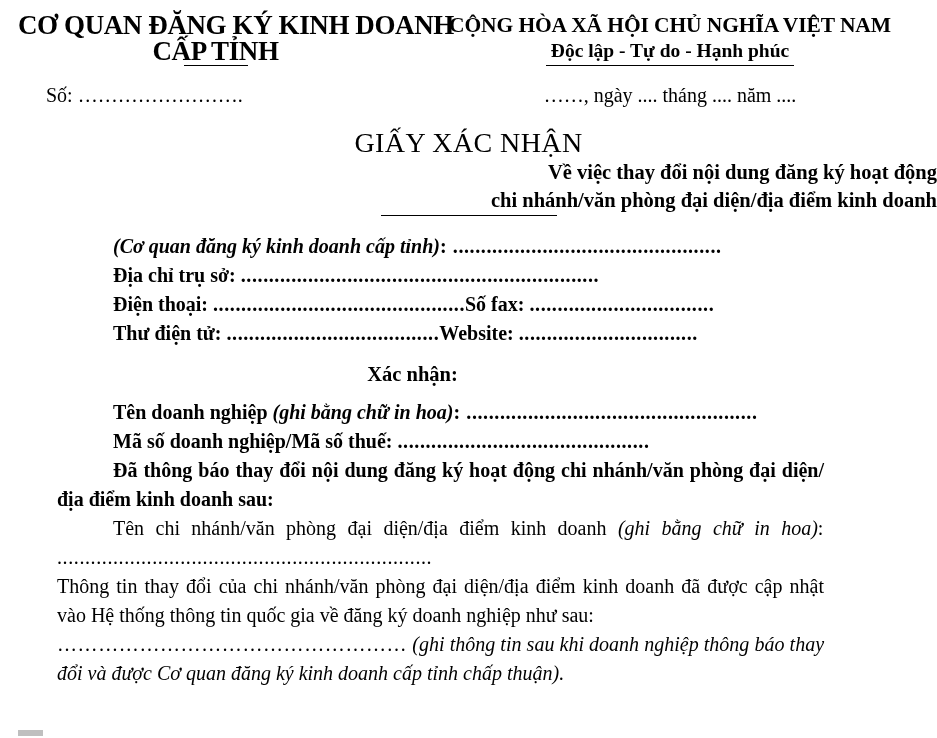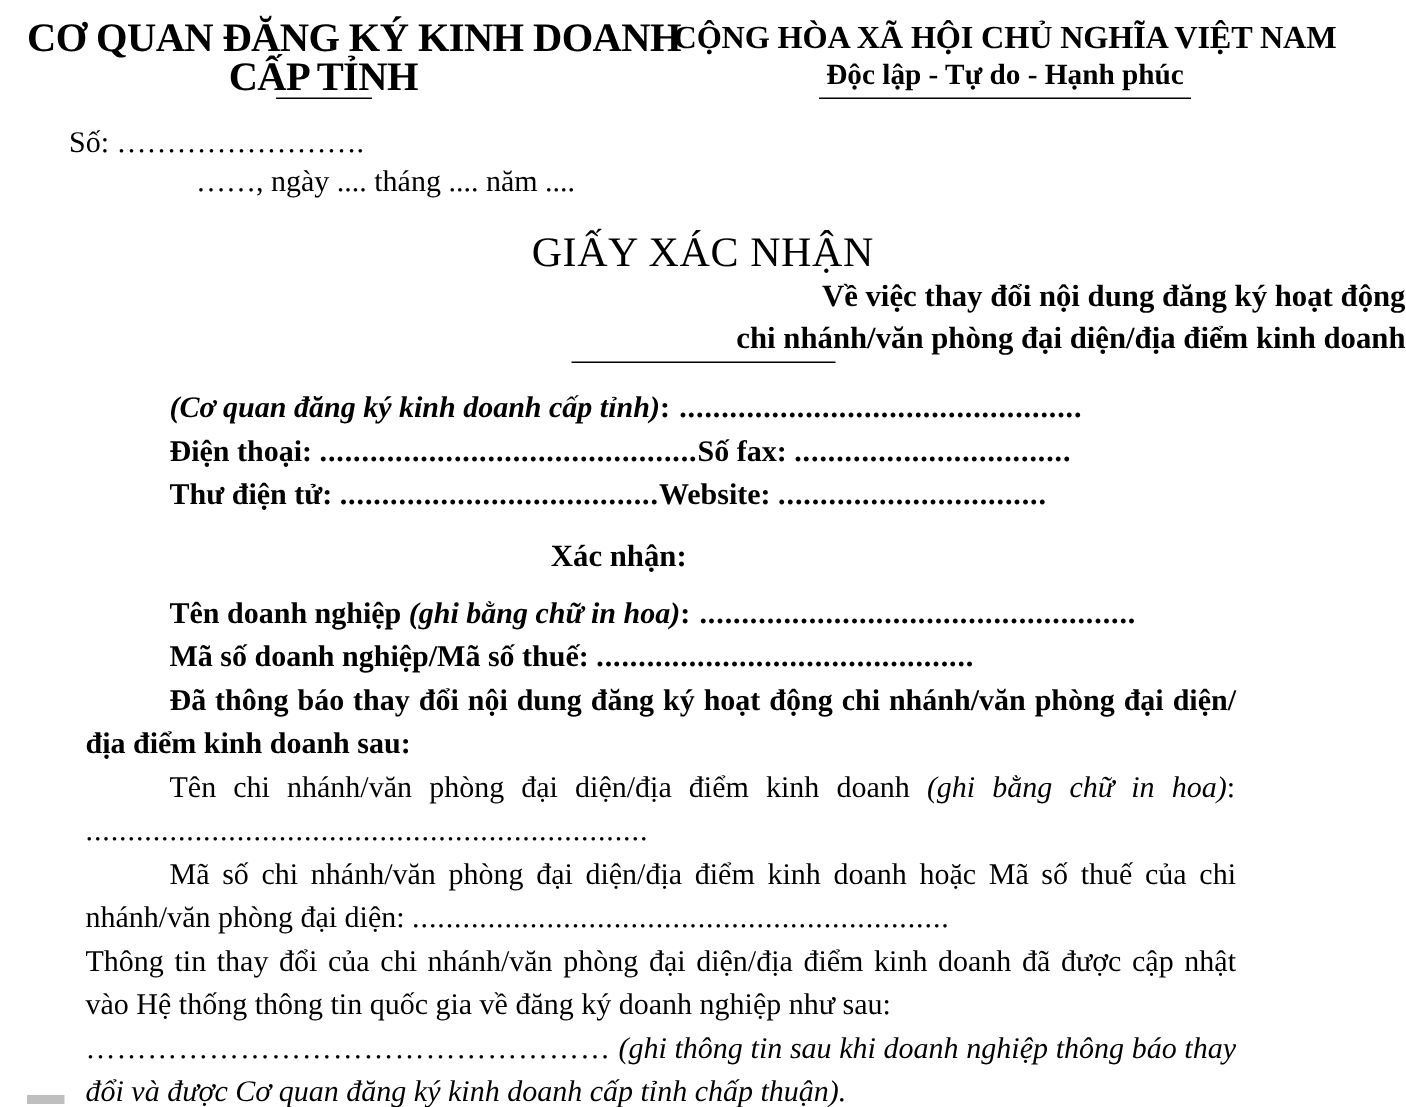--- a/index.html
+++ b/index.html
@@ -67,21 +67,21 @@
     height: 0;
     border-bottom: 1.6px solid #000;
     margin: 1px auto 0 auto;
   }
   .rule-org { width: 64px; }
   .rule-motto { width: 248px; }
 
   
   .numdate-row {
     display: flex;
-    flex-direction: column;
+    flex-direction: row;
     margin-top: 16px;
   }
   .num-cell {
     width: 395px;
     margin-left: 18px;
     padding-left: 28px;
     box-sizing: border-box;
     font-size: 20px;
     line-height: 26px;
     white-space: nowrap;
@@ -199,20 +199,24 @@
     <div class="title-sub">chi nhánh/văn phòng đại diện/địa điểm kinh doanh</div>
     <div class="rule-title"></div>
   </div>
 
   <div class="body-block">
 
     <div class="indent-line">
       <span class="ital">(Cơ quan đăng ký kinh doanh cấp tỉnh)</span><span class="dots">: ................................................</span>
     </div>
 
+    <div class="indent-line">
+      <span>Địa chỉ trụ sở:</span>
+      <span class="dots">................................................................</span>
+    </div>
 
     <div class="indent-line">
       <span>Điện thoại:</span>
       <span class="dots">.............................................</span><span>Số fax:</span>
       <span class="dots">.................................</span>
     </div>
 
     <div class="indent-line">
       <span>Thư điện tử:</span>
       <span class="dots">......................................</span><span>Website:</span>
@@ -231,24 +235,20 @@
       <span class="dots">.............................................</span>
     </div>
 
     <div class="flow-indent bold">Đã thông báo thay đổi nội dung đăng ký hoạt động chi nhánh/văn phòng đại diện/địa điểm kinh doanh sau:</div>
 
     <div class="flow-indent">
       <span>Tên chi nhánh/văn phòng đại diện/địa điểm kinh doanh</span>
       <span class="ital">(ghi bằng chữ in hoa)</span><span class="dots">: ...................................................................</span>
     </div>
 
-    <div class="flow-indent">
-      <span>Mã số chi nhánh/văn phòng đại diện/địa điểm kinh doanh hoặc Mã số thuế của chi nhánh/văn phòng đại diện:</span>
-      <span class="dots">................................................................</span>
-    </div>
 
     <div class="flow-plain">Thông tin thay đổi của chi nhánh/văn phòng đại diện/địa điểm kinh doanh đã được cập nhật vào Hệ thống thông tin quốc gia về đăng ký doanh nghiệp như sau:</div>
 
     <div class="flow-plain">
       <span class="dots">……………………………………………</span>
       <span class="ital">(ghi thông tin sau khi doanh nghiệp thông báo thay đổi và được Cơ quan đăng ký kinh doanh cấp tỉnh chấp thuận).</span>
     </div>
 
   </div>
 

